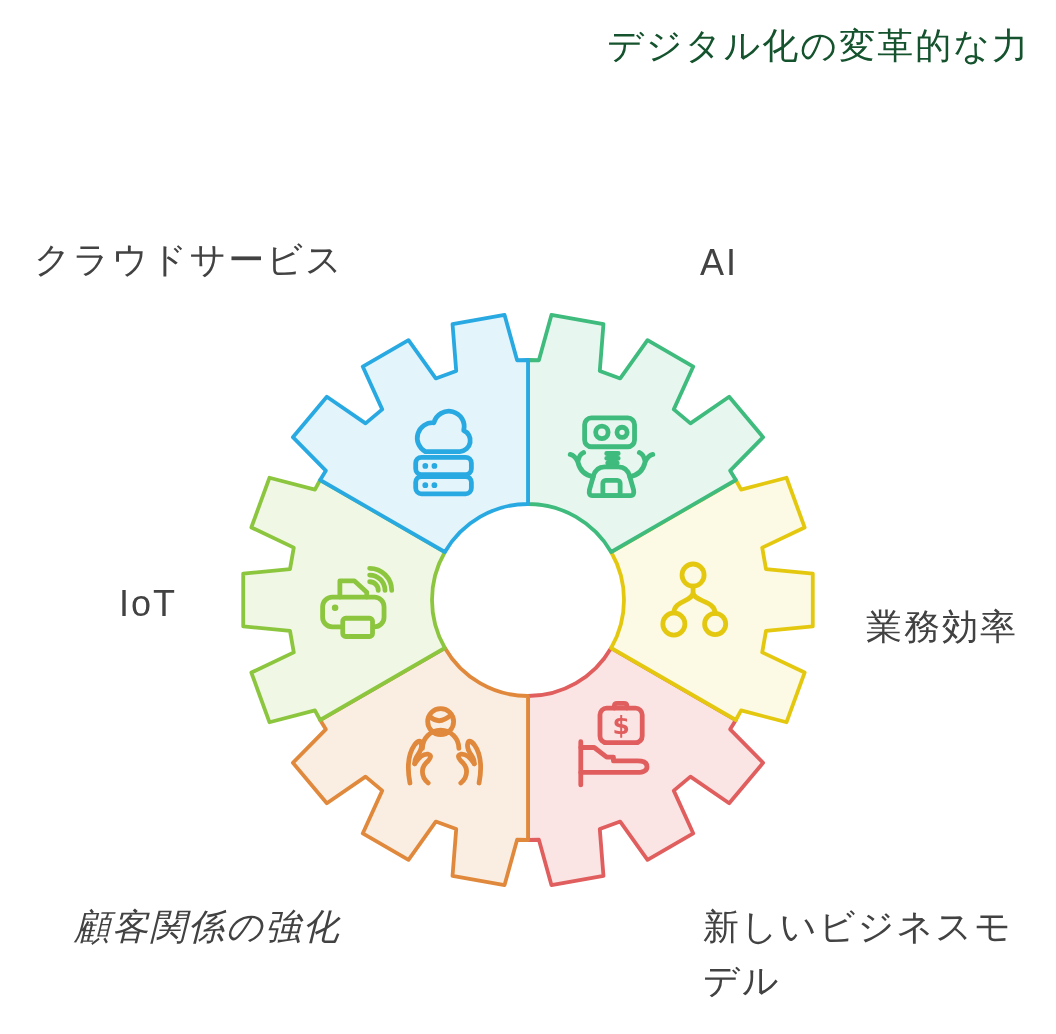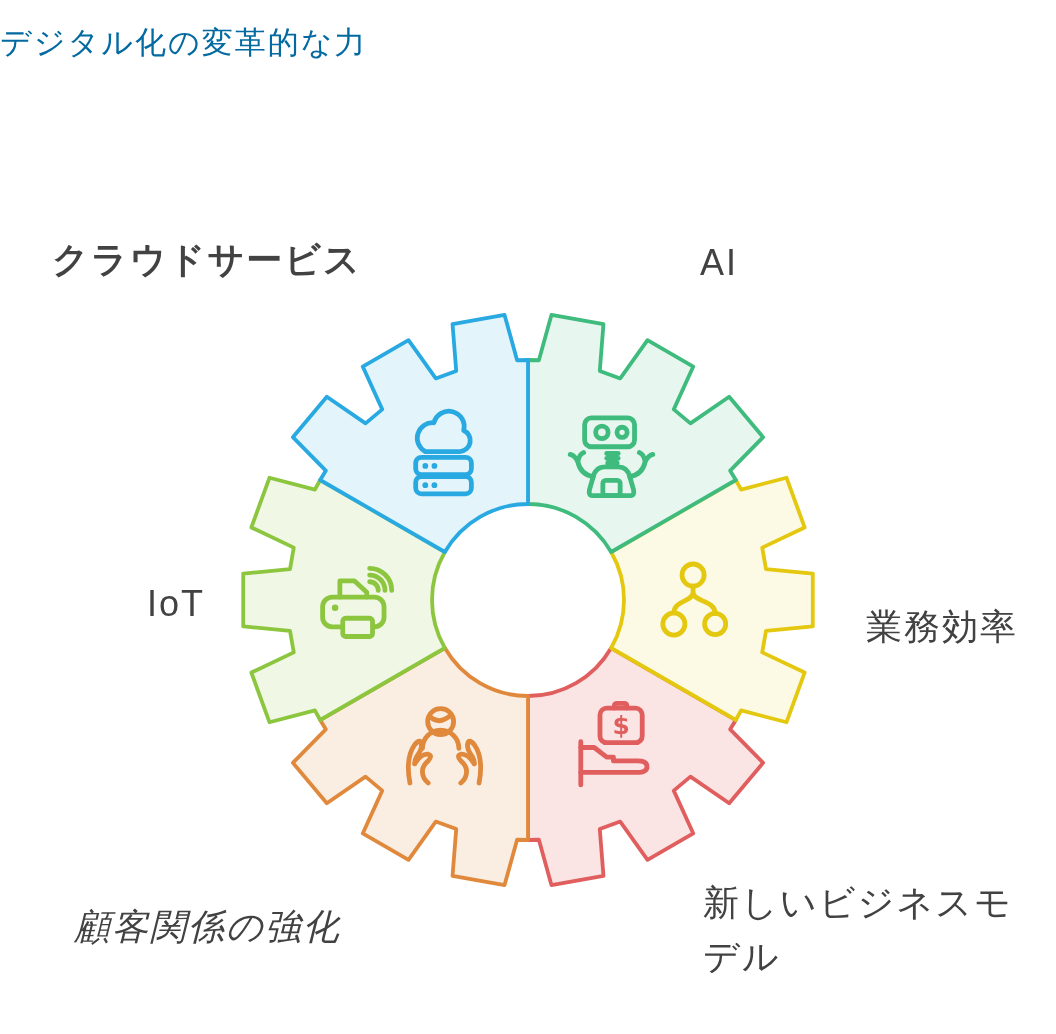--- a/index.html
+++ b/index.html
@@ -1,33 +1,33 @@
 <!DOCTYPE html>
 <html><head>
 <meta charset="utf-8">
 <style>
   html,body{margin:0;padding:0;}
   body{
     width:1056px;height:1034px;position:relative;background:#ffffff;overflow:hidden;
     font-family:"Liberation Sans","DejaVu Sans",sans-serif;
   }
   .title{
-    position:absolute;left:0;top:22px;width:1030px;text-align:left;
-    font-size:31px;letter-spacing:2px;color:#0369a1;font-weight:500;
+    position:absolute;left:0;top:22px;width:1030px;text-align:right;
+    font-size:36px;letter-spacing:2px;color:#14532d;font-weight:500;
   }
   .lbl{
     position:absolute;font-size:36px;letter-spacing:2px;color:#424242;font-weight:500;
     line-height:1.5;
   }
   .lbl-ai{left:700px;top:236px;}
   .lbl-efficiency{left:866px;top:600px;}
-  .lbl-newbiz{left:703px;top:876px;width:334px;}
+  .lbl-newbiz{left:703px;top:900px;width:334px;}
   .lbl-customer{left:74px;top:900px;font-style:italic;}
-  .lbl-iot{left:147px;top:577px;}
-  .lbl-cloud{left:52px;top:233px;font-weight:bold;}
+  .lbl-iot{left:119px;top:577px;}
+  .lbl-cloud{left:34px;top:233px;}
   #gearwrap{position:absolute;left:0;top:0;width:1056px;height:1034px;}
 </style>
 </head>
 <body>
 
 <div class="title">デジタル化の変革的な力</div>
 
 <div id="gearwrap"><svg width="1056" height="1034" viewBox="0 0 1056 1034" xmlns="http://www.w3.org/2000/svg">
       <path d="M 611.14 648.00 A 96 96 0 0 1 528.00 696.00 L 528.00 840.00 L 538.89 839.75 L 551.43 885.04 L 603.47 875.86 L 599.77 829.02 L 620.23 821.57 L 647.51 859.83 L 693.27 833.42 L 673.77 790.66 L 690.45 776.66 L 729.17 803.29 L 763.13 762.81 L 730.19 729.30 L 735.85 720.00 Z" fill="#FBE4E4" stroke="#E05E5E" stroke-width="3.8" stroke-linejoin="round" stroke-linecap="round"></path>
       <path d="M 611.14 552.00 A 96 96 0 0 1 611.14 648.00 L 735.85 720.00 L 741.08 710.45 L 786.57 722.22 L 804.64 672.57 L 762.22 652.35 L 766.00 630.91 L 812.78 626.42 L 812.78 573.58 L 766.00 569.09 L 762.22 547.65 L 804.64 527.43 L 786.57 477.78 L 741.08 489.55 L 735.85 480.00 Z" fill="#FCF9E4" stroke="#E4C80F" stroke-width="3.8" stroke-linejoin="round" stroke-linecap="round"></path>

